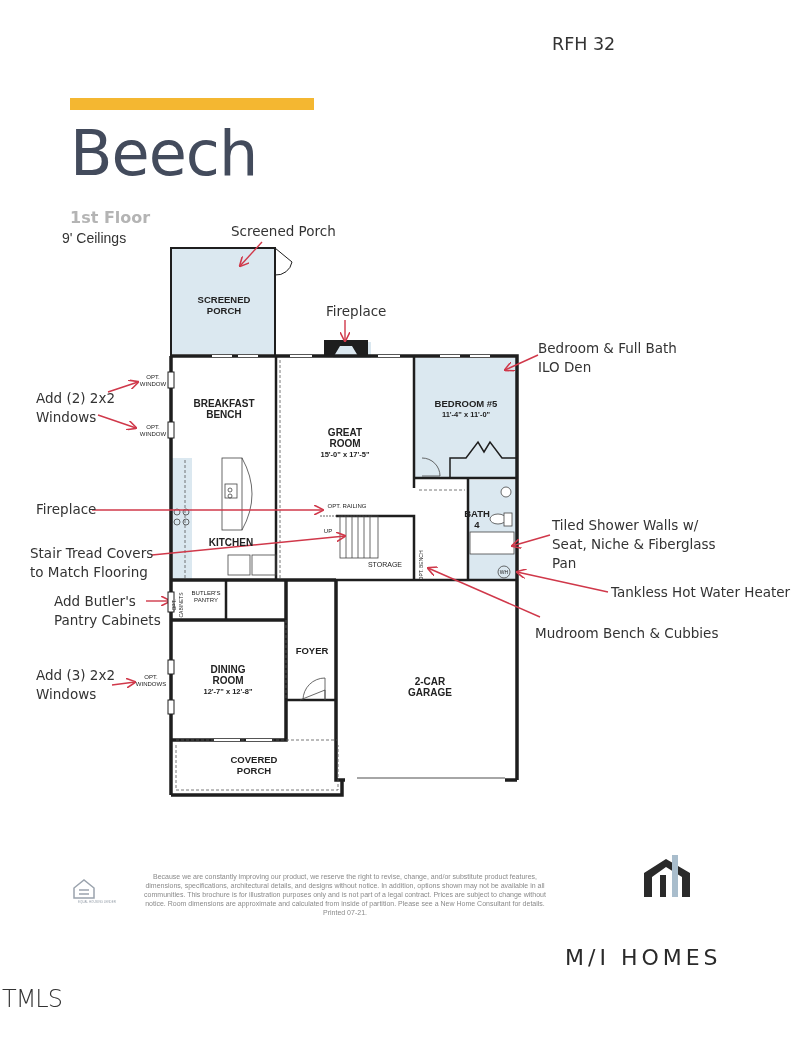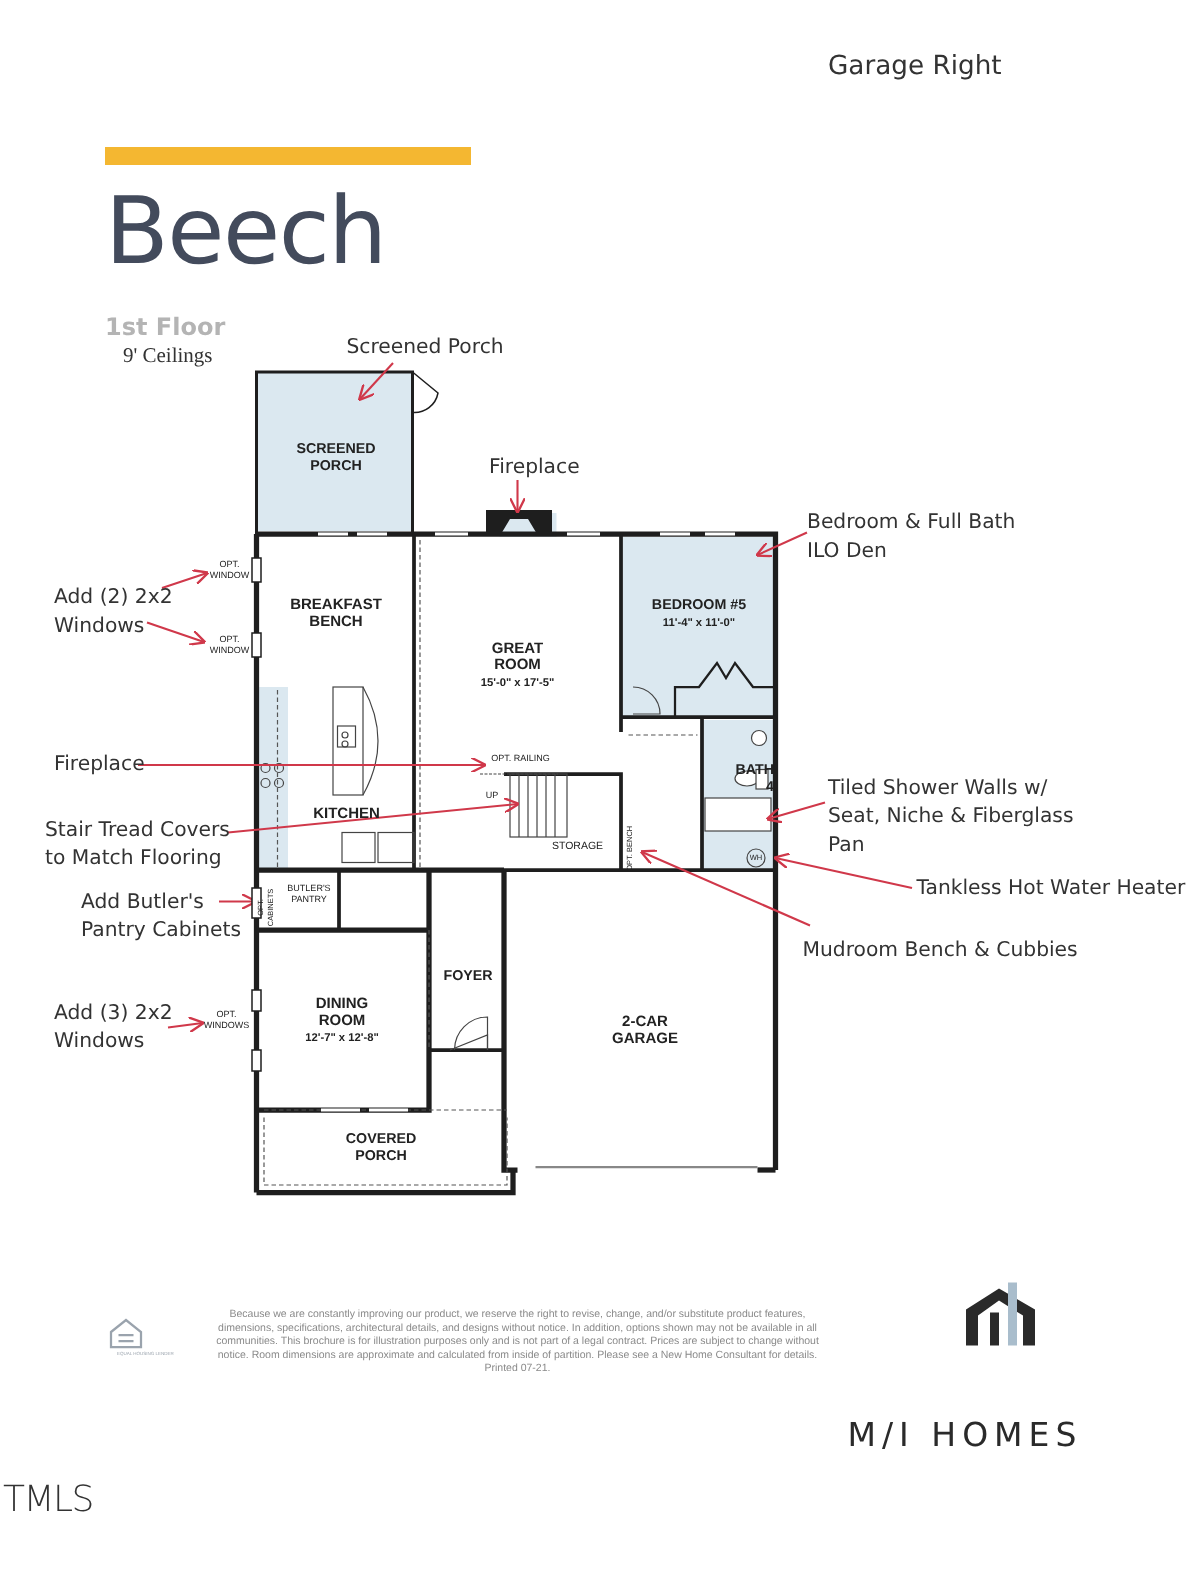--- a/index.html
+++ b/index.html
@@ -1,42 +1,42 @@
 <!DOCTYPE html>
 <html><head>
 <meta charset="utf-8">
 <style>
   html, body { margin:0; padding:0; background:#ffffff; }
   body { width:800px; height:1046px; position:relative; overflow:hidden; font-family:"Liberation Sans", sans-serif; }
   .abs { position:absolute; }
   .accent-bar { left:70px; top:98px; width:244px; height:12px; background:#f4b731; }
   .title { left:70px; top:118px; font-family:"DejaVu Sans", sans-serif; font-size:62px; color:#434b5c; letter-spacing:-1px; line-height:72px; }
   .floor-label { left:70px; top:208px; font-family:"DejaVu Sans", sans-serif; font-size:16px; font-weight:bold; color:#b4b4b4; }
-  .ceilings { left:62px; top:230px; font-family:Liberation Serif, serif; font-size:14px; color:#333;margin-left:20px; }
+  .ceilings { left:62px; top:230px; font-family:Liberation Sans, sans-serif; font-size:14px; color:#333; }
   .info { left:552px; top:32px; font-family:"DejaVu Sans", sans-serif; font-size:17.5px; color:#333; line-height:25px; }
   .info div { white-space:nowrap; }
   .callout { font-family:"DejaVu Sans", sans-serif; font-size:13.5px; color:#333; line-height:19px; white-space:nowrap; }
   .plan-label { font-family:"Liberation Sans", sans-serif; font-weight:bold; font-size:9.5px; color:#222; text-align:center; line-height:11px; }
   .dim { font-family:"Liberation Sans", sans-serif; font-size:7.5px; color:#222; text-align:center; }
   .small-label { font-family:"Liberation Sans", sans-serif; font-size:6px; color:#222; text-align:center; line-height:7px; }
   .disclaimer { left:140px; top:872px; width:410px; font-family:"Liberation Sans", sans-serif; font-size:7px; color:#8a8a8a; text-align:center; line-height:9px; }
   .brand { left:565px; top:905px; font-family:"DejaVu Sans", sans-serif; font-size:22px; color:#2a2a2a; letter-spacing:4px;margin-top:40px; }
   .mls { left:2px; top:985px; font-family:"DejaVu Sans", sans-serif; font-weight:200; font-size:24px; color:#333; letter-spacing:-1px; }
   svg { position:absolute; left:0; top:0; }
 </style>
 </head>
 <body>
 
 <div class="abs accent-bar"></div>
 <div class="abs title">Beech</div>
 <div class="abs floor-label">1st Floor</div>
 <div class="abs ceilings">9' Ceilings</div>
 
 <div class="abs info">
-  <div>Garage Right</div>
+  <div>RFH 32</div>
 </div>
 
 <svg width="800" height="1046">
   <defs>
     <marker id="arr" viewBox="0 0 10 10" refX="9" refY="5" markerWidth="7" markerHeight="7" orient="auto-start-reverse">
       <path d="M0,0 L10,5 L0,10" fill="none" stroke="#d0384a" stroke-width="1.6"></path>
     </marker>
   </defs>
 
   <rect x="171" y="248" width="104" height="106" fill="#dbe8f0"></rect>
@@ -165,21 +165,21 @@
 </div>
 <div class="abs plan-label" style="left:310px;top:427px;width:70px;font-size:10px;">
   <div>GREAT</div>
   <div>ROOM</div>
   <div class="dim">15'-0" x 17'-5"</div>
 </div>
 <div class="abs plan-label" style="left:420px;top:398px;width:92px;">
   <div>BEDROOM #5</div>
   <div class="dim">11'-4" x 11'-0"</div>
 </div>
-<div class="abs plan-label" style="left:490px;top:508px;width:26px;text-align:right;">
+<div class="abs plan-label" style="left:464px;top:508px;width:26px;">
   <div>BATH</div>
   <div>4</div>
 </div>
 <div class="abs plan-label" style="left:201px;top:537px;width:60px;font-size:10px;">
   <div>KITCHEN</div>
 </div>
 <div class="abs plan-label" style="left:360px;top:559px;width:50px;font-size:7px;font-weight:normal;">
   <div>STORAGE</div>
 </div>
 <div class="abs small-label" style="left:188px;top:590px;width:36px;">

